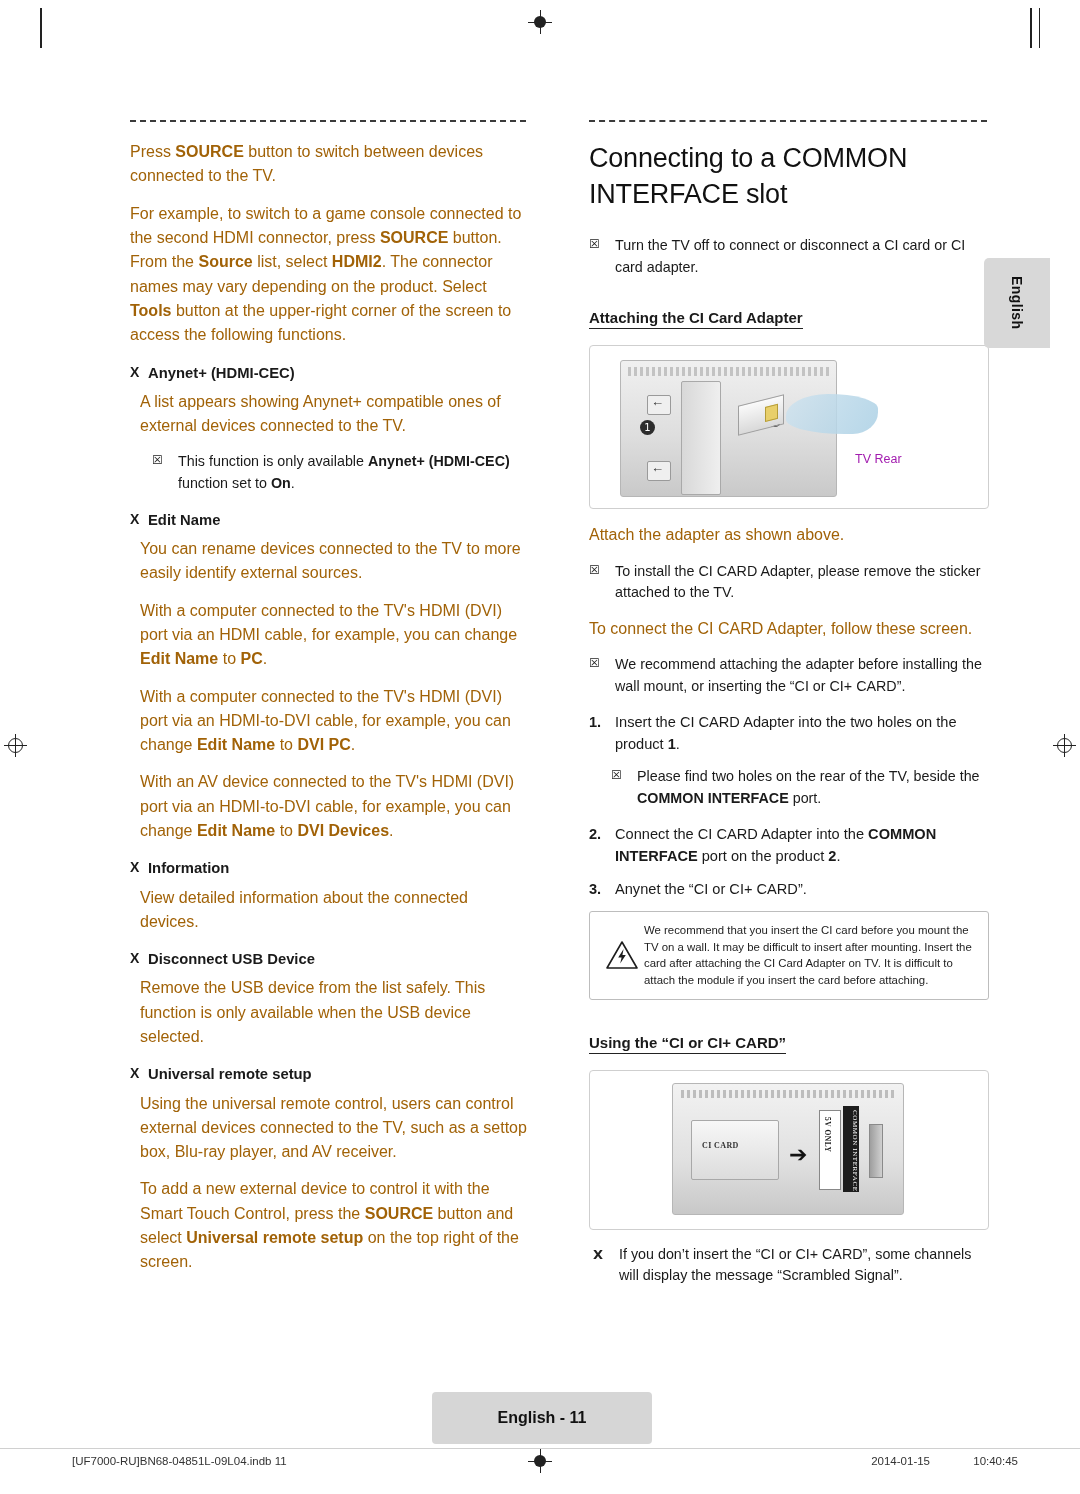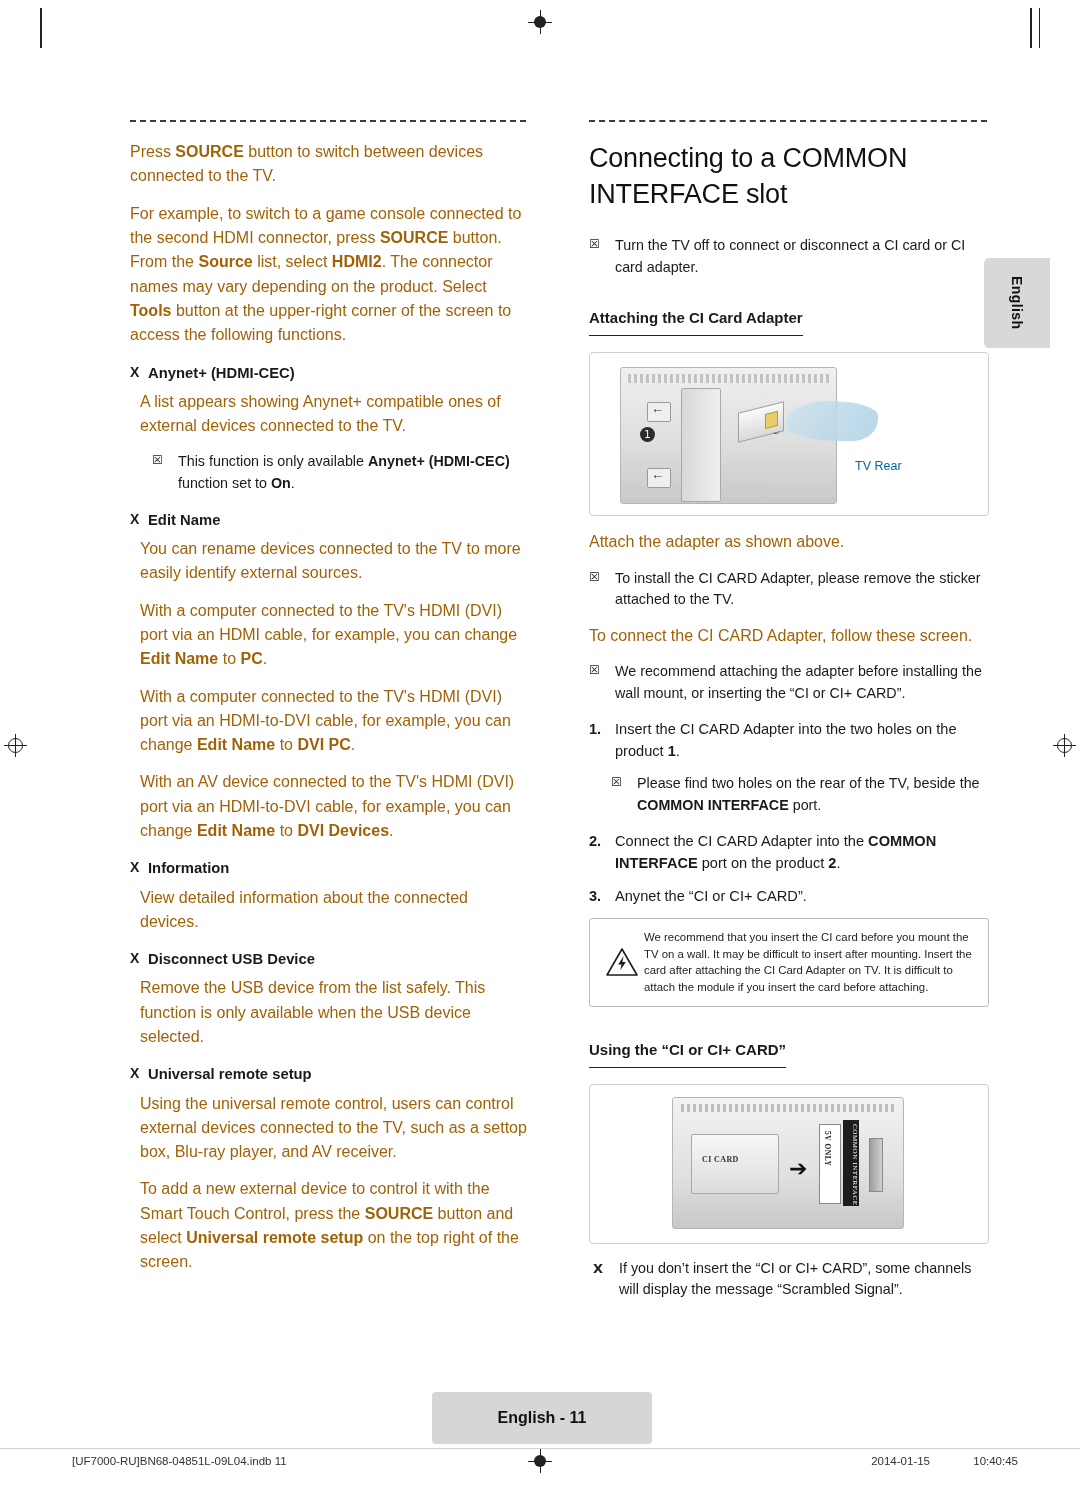--- a/index.html
+++ b/index.html
@@ -83,21 +83,21 @@
     color: #a16207;
   }
   b { font-weight: bold; }
 
   h3 {
     font-size: 15px;
     font-weight: bold;
     margin: 18px 0 10px 0;
     display: inline-block;
     border-bottom: 1.6px solid #222;
-    padding-bottom: 9px;
+    padding-bottom: 2px;
   }
 
   
   .xitem {
     display: flex;
     margin: 14px 0 6px 0;
   }
   .xmark {
     width: 18px;
     flex: 0 0 18px;
@@ -229,21 +229,21 @@
     position: absolute;
     left: 196px; top: 48px;
     width: 92px; height: 40px;
     background: linear-gradient(120deg,#cfe3ef,#a9cfe4);
     border-radius: 50% 60% 30% 70% / 60% 40% 60% 40%;
     opacity: .85;
   }
   .figlabel {
     position: absolute;
     font-size: 12.5px;
-    color: #0369a1;
+    color: #a21caf;
   }
 
   
   .tvbody2 {
     position: absolute;
     left: 82px; top: 12px;
     width: 230px; height: 130px;
     background: linear-gradient(180deg,#f2f2f2 0%, #e0e0e0 60%, #c8c8c8 100%);
     border: 1px solid #b6b6b6;
     border-radius: 3px;

